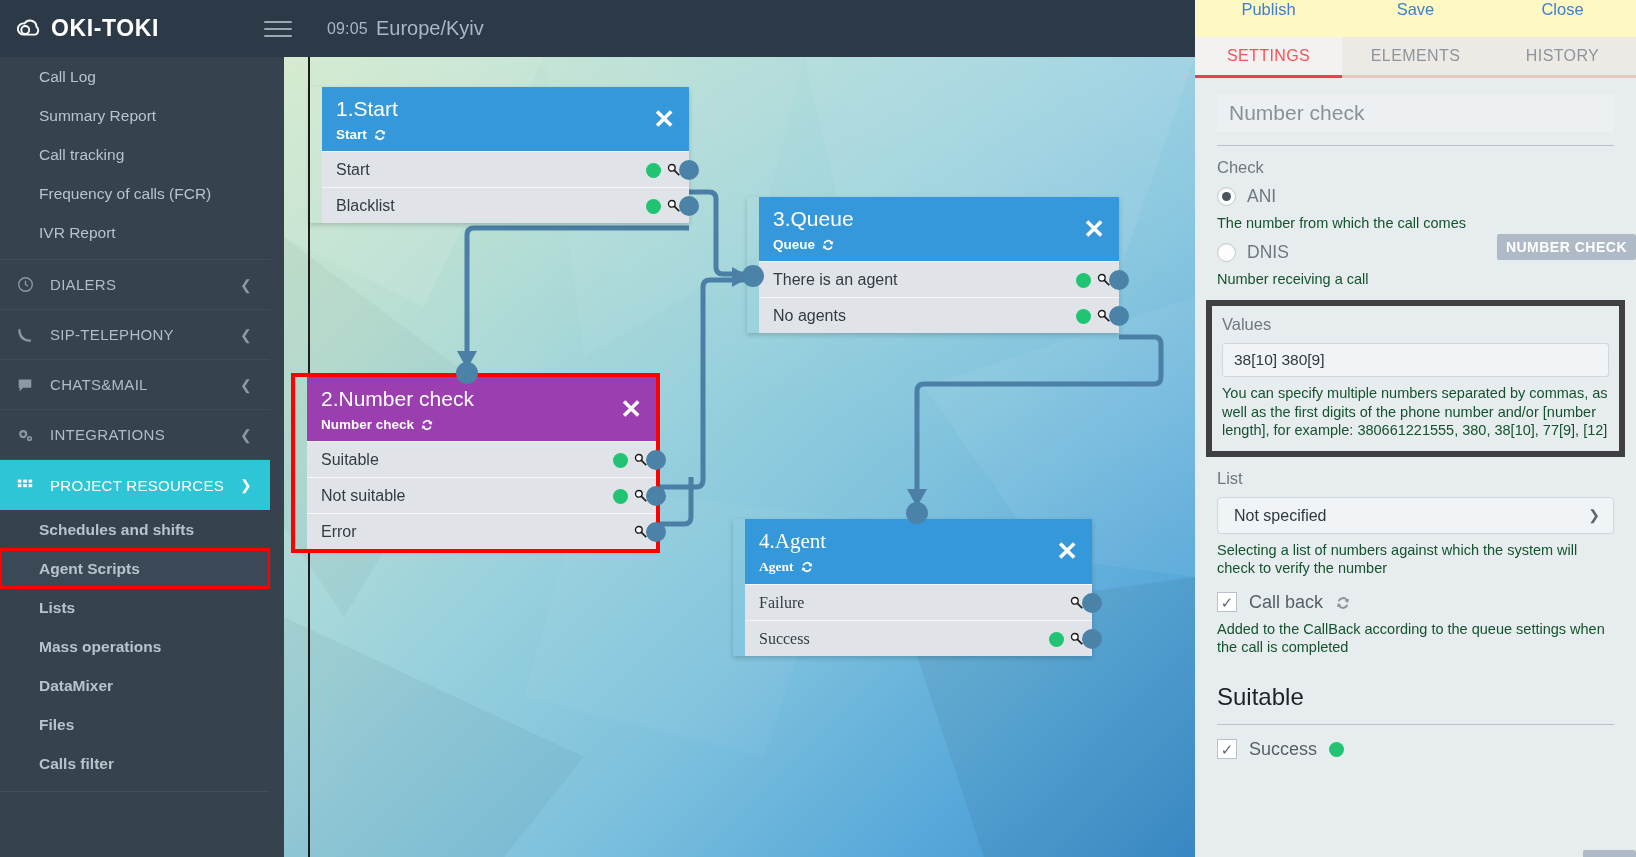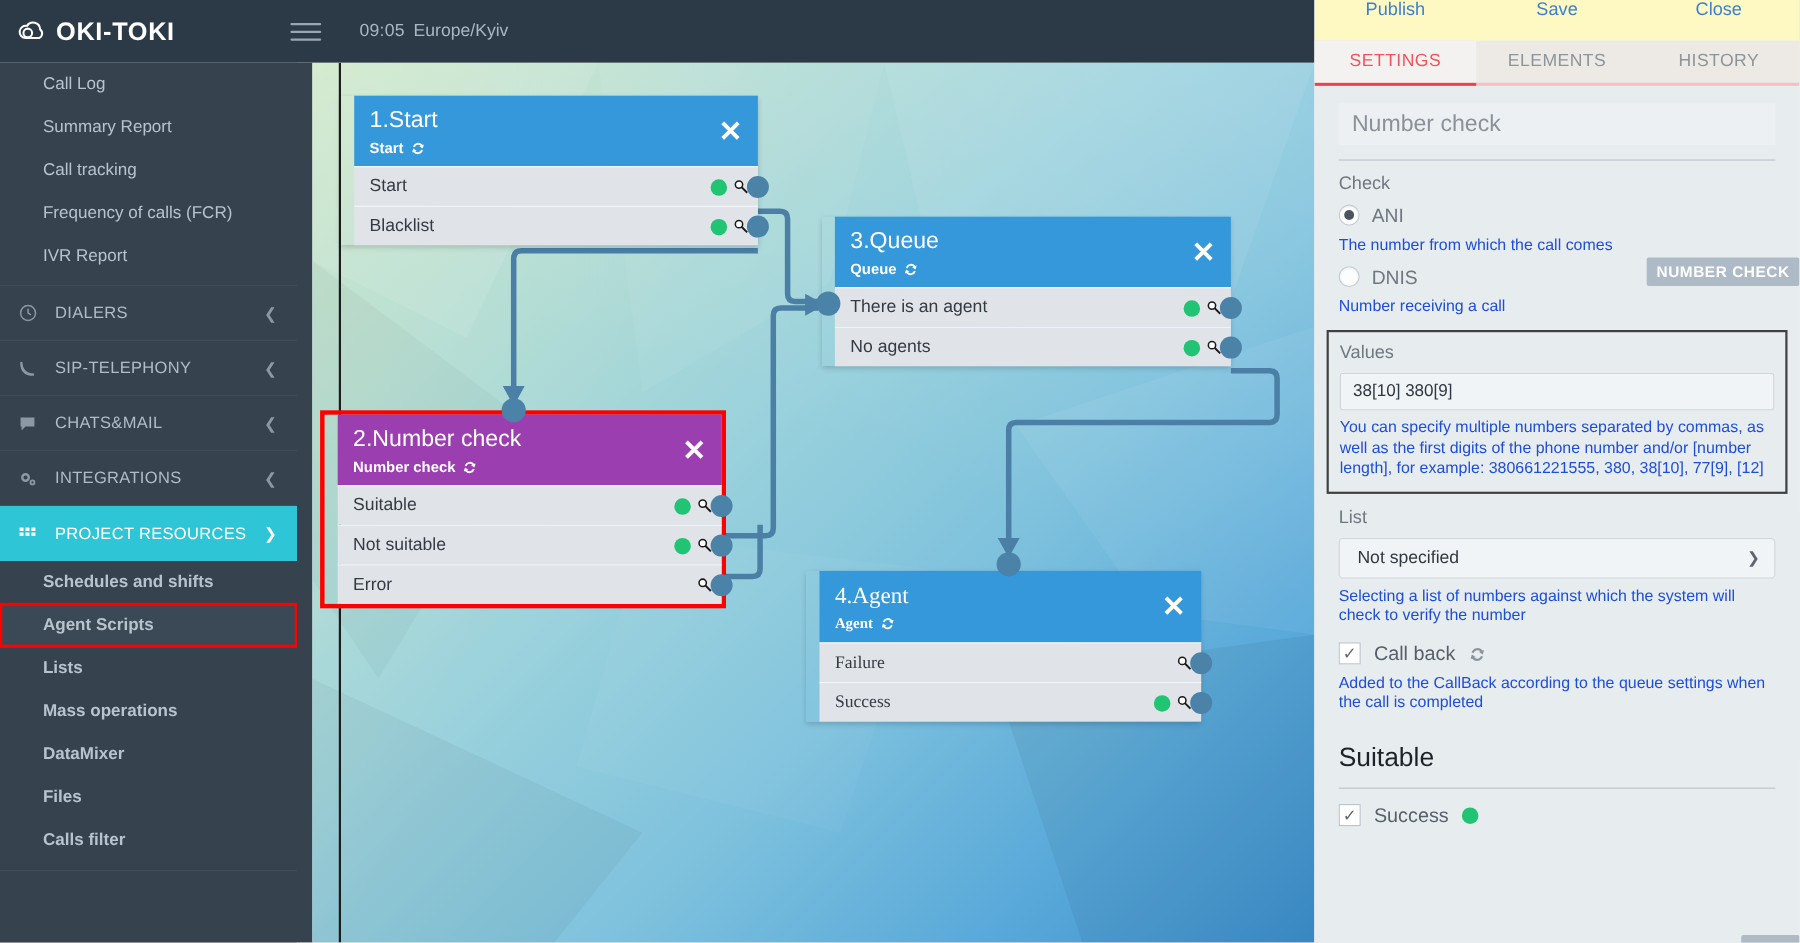--- a/index.html
+++ b/index.html
@@ -17,21 +17,21 @@
   }
   #logo-wrap { display: flex; align-items: center; margin-left: 14px; }
   #logo-icon { width: 30px; height: 30px; }
   #logo-text {
     color: #ffffff; font-size: 23px; font-weight: bold; letter-spacing: 0.6px;
     margin-left: 7px;
   }
   #hamburger { margin-left: 105px; width: 28px; display: flex; flex-direction: column; gap: 5px; cursor: pointer; }
   #hamburger span { display: block; height: 2px; background: #9aa7b2; border-radius: 1px; }
   #clock { color: #a9b6c4; font-size: 16px; margin-left: 35px; letter-spacing: .2px; }
-  #tz { color: #a9b6c4; font-size: 16px; margin-left: 8px; text-align: center; }
+  #tz { color: #a9b6c4; font-size: 20px; margin-left: 8px; text-align: center; }
 
   
   #sidebar {
     position: absolute; left: 0; top: 57px; width: 270px; height: 800px;
     background: #36434f; overflow: hidden;
   }
   .side-link {
     height: 39px; display: flex; align-items: center;
     color: #b7c3cd; font-size: 15.5px; padding-left: 39px; cursor: pointer;
   }
@@ -125,33 +125,33 @@
   #rp-tabs-underline .seg.active { background: #ef3f4b; }
 
   #rp-body { padding: 0 22px; position: relative; }
   .rp-title-input {
     margin-top: 16px; width: 100%; height: 38px; background: #edf0f2;
     border: none; color: #8a9199; font-size: 21px; padding: 0 12px;
     font-family: "Liberation Sans", sans-serif;
   }
   .rp-hr { height: 1px; background: #b9c2ca; margin-top: 13px; }
   .rp-label { color: #6f7880; font-size: 16.5px; margin-top: 12px; }
-  .radio-row { display: flex; gap: 11px; margin-top: 9px; }
+  .radio-row { display: flex; align-items: center; gap: 11px; margin-top: 9px; }
   .radio {
     width: 19px; height: 19px; border-radius: 50%; background: #fdfdfd;
     border: 1px solid #c3cbd2; display: flex; align-items: center; justify-content: center;
     box-shadow: inset 0 1px 2px rgba(0,0,0,.07); cursor: pointer;
   }
   .radio .inner { width: 9px; height: 9px; border-radius: 50%; background: #4a5560; display: none; }
   .radio.checked .inner { display: block; }
   .radio-label { color: #6f7880; font-size: 17.5px; }
-  .rp-hint { color: #1d4ed8; font-size: 14.5px; margin-top: 7px; line-height: 1.28; }
+  .rp-hint { color: #14532d; font-size: 14.5px; margin-top: 7px; line-height: 1.28; }
 
   #values-box {
-    margin-top: 12px; border: 2px solid #404040; padding: 9px 10px 11px 10px;
+    margin-top: 12px; border: 6px solid #404040; padding: 9px 10px 11px 10px;
     margin-left: -11px; margin-right: -11px;
   }
   #values-box .rp-label { margin-top: 0; }
   .rp-input {
     margin-top: 9px; width: 100%; height: 34px; background: #f1f4f6;
     border: 1px solid #cfd6dc; border-radius: 3px; color: #2f3740; font-size: 15.5px;
     padding: 0 11px; font-family: "Liberation Sans", sans-serif;
   }
   .rp-select-wrap { position: relative; margin-top: 9px; }
   .rp-select {

